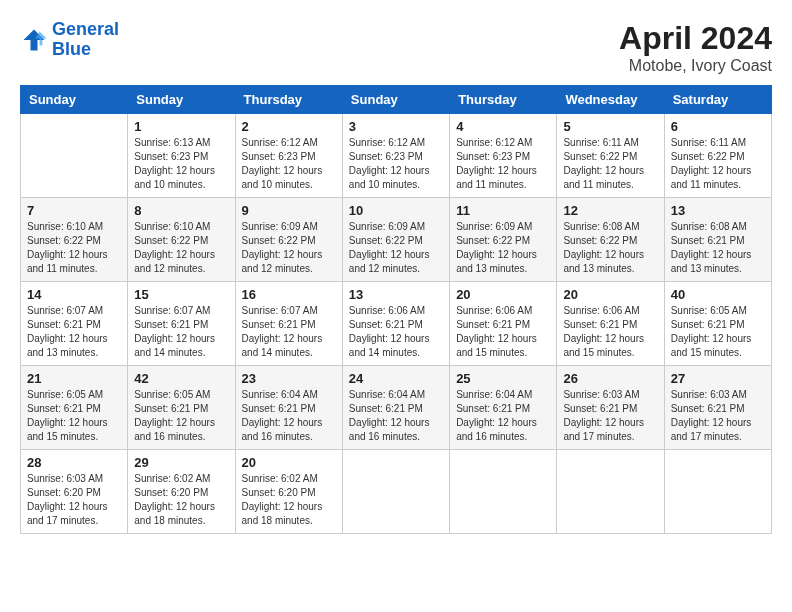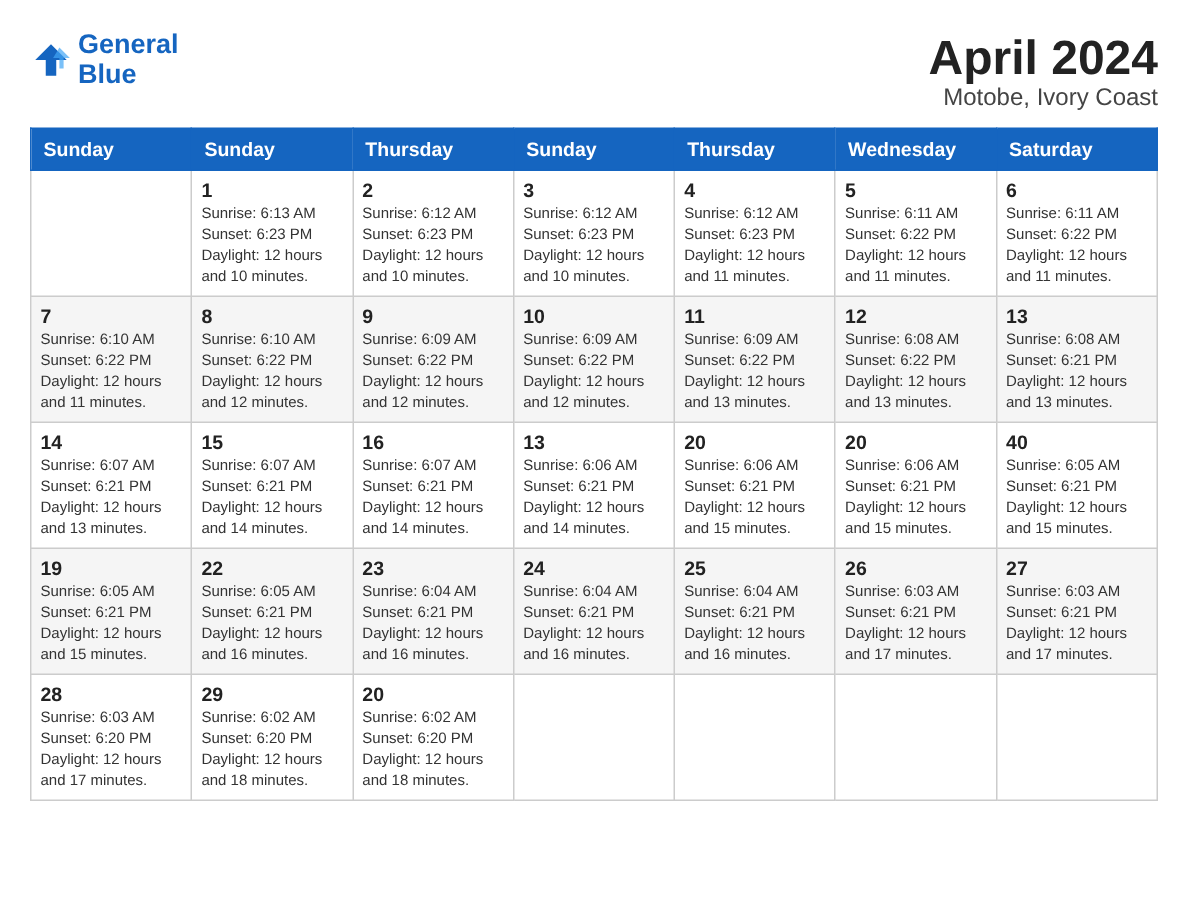--- a/index.html
+++ b/index.html
@@ -266,28 +266,28 @@
           <td>
             <span class="day-number">40</span>
             <div class="day-info" style="white-space: pre-line;">Sunrise: 6:05 AM
 Sunset: 6:21 PM
 Daylight: 12 hours
 and 15 minutes.</div>
           </td>
         </tr>
         <tr>
           <td>
-            <span class="day-number">19</span>
+            <span class="day-number">21</span>
             <div class="day-info" style="white-space: pre-line;">Sunrise: 6:05 AM
 Sunset: 6:21 PM
 Daylight: 12 hours
 and 15 minutes.</div>
           </td>
           <td>
-            <span class="day-number">22</span>
+            <span class="day-number">42</span>
             <div class="day-info" style="white-space: pre-line;">Sunrise: 6:05 AM
 Sunset: 6:21 PM
 Daylight: 12 hours
 and 16 minutes.</div>
           </td>
           <td>
             <span class="day-number">23</span>
             <div class="day-info" style="white-space: pre-line;">Sunrise: 6:04 AM
 Sunset: 6:21 PM
 Daylight: 12 hours

